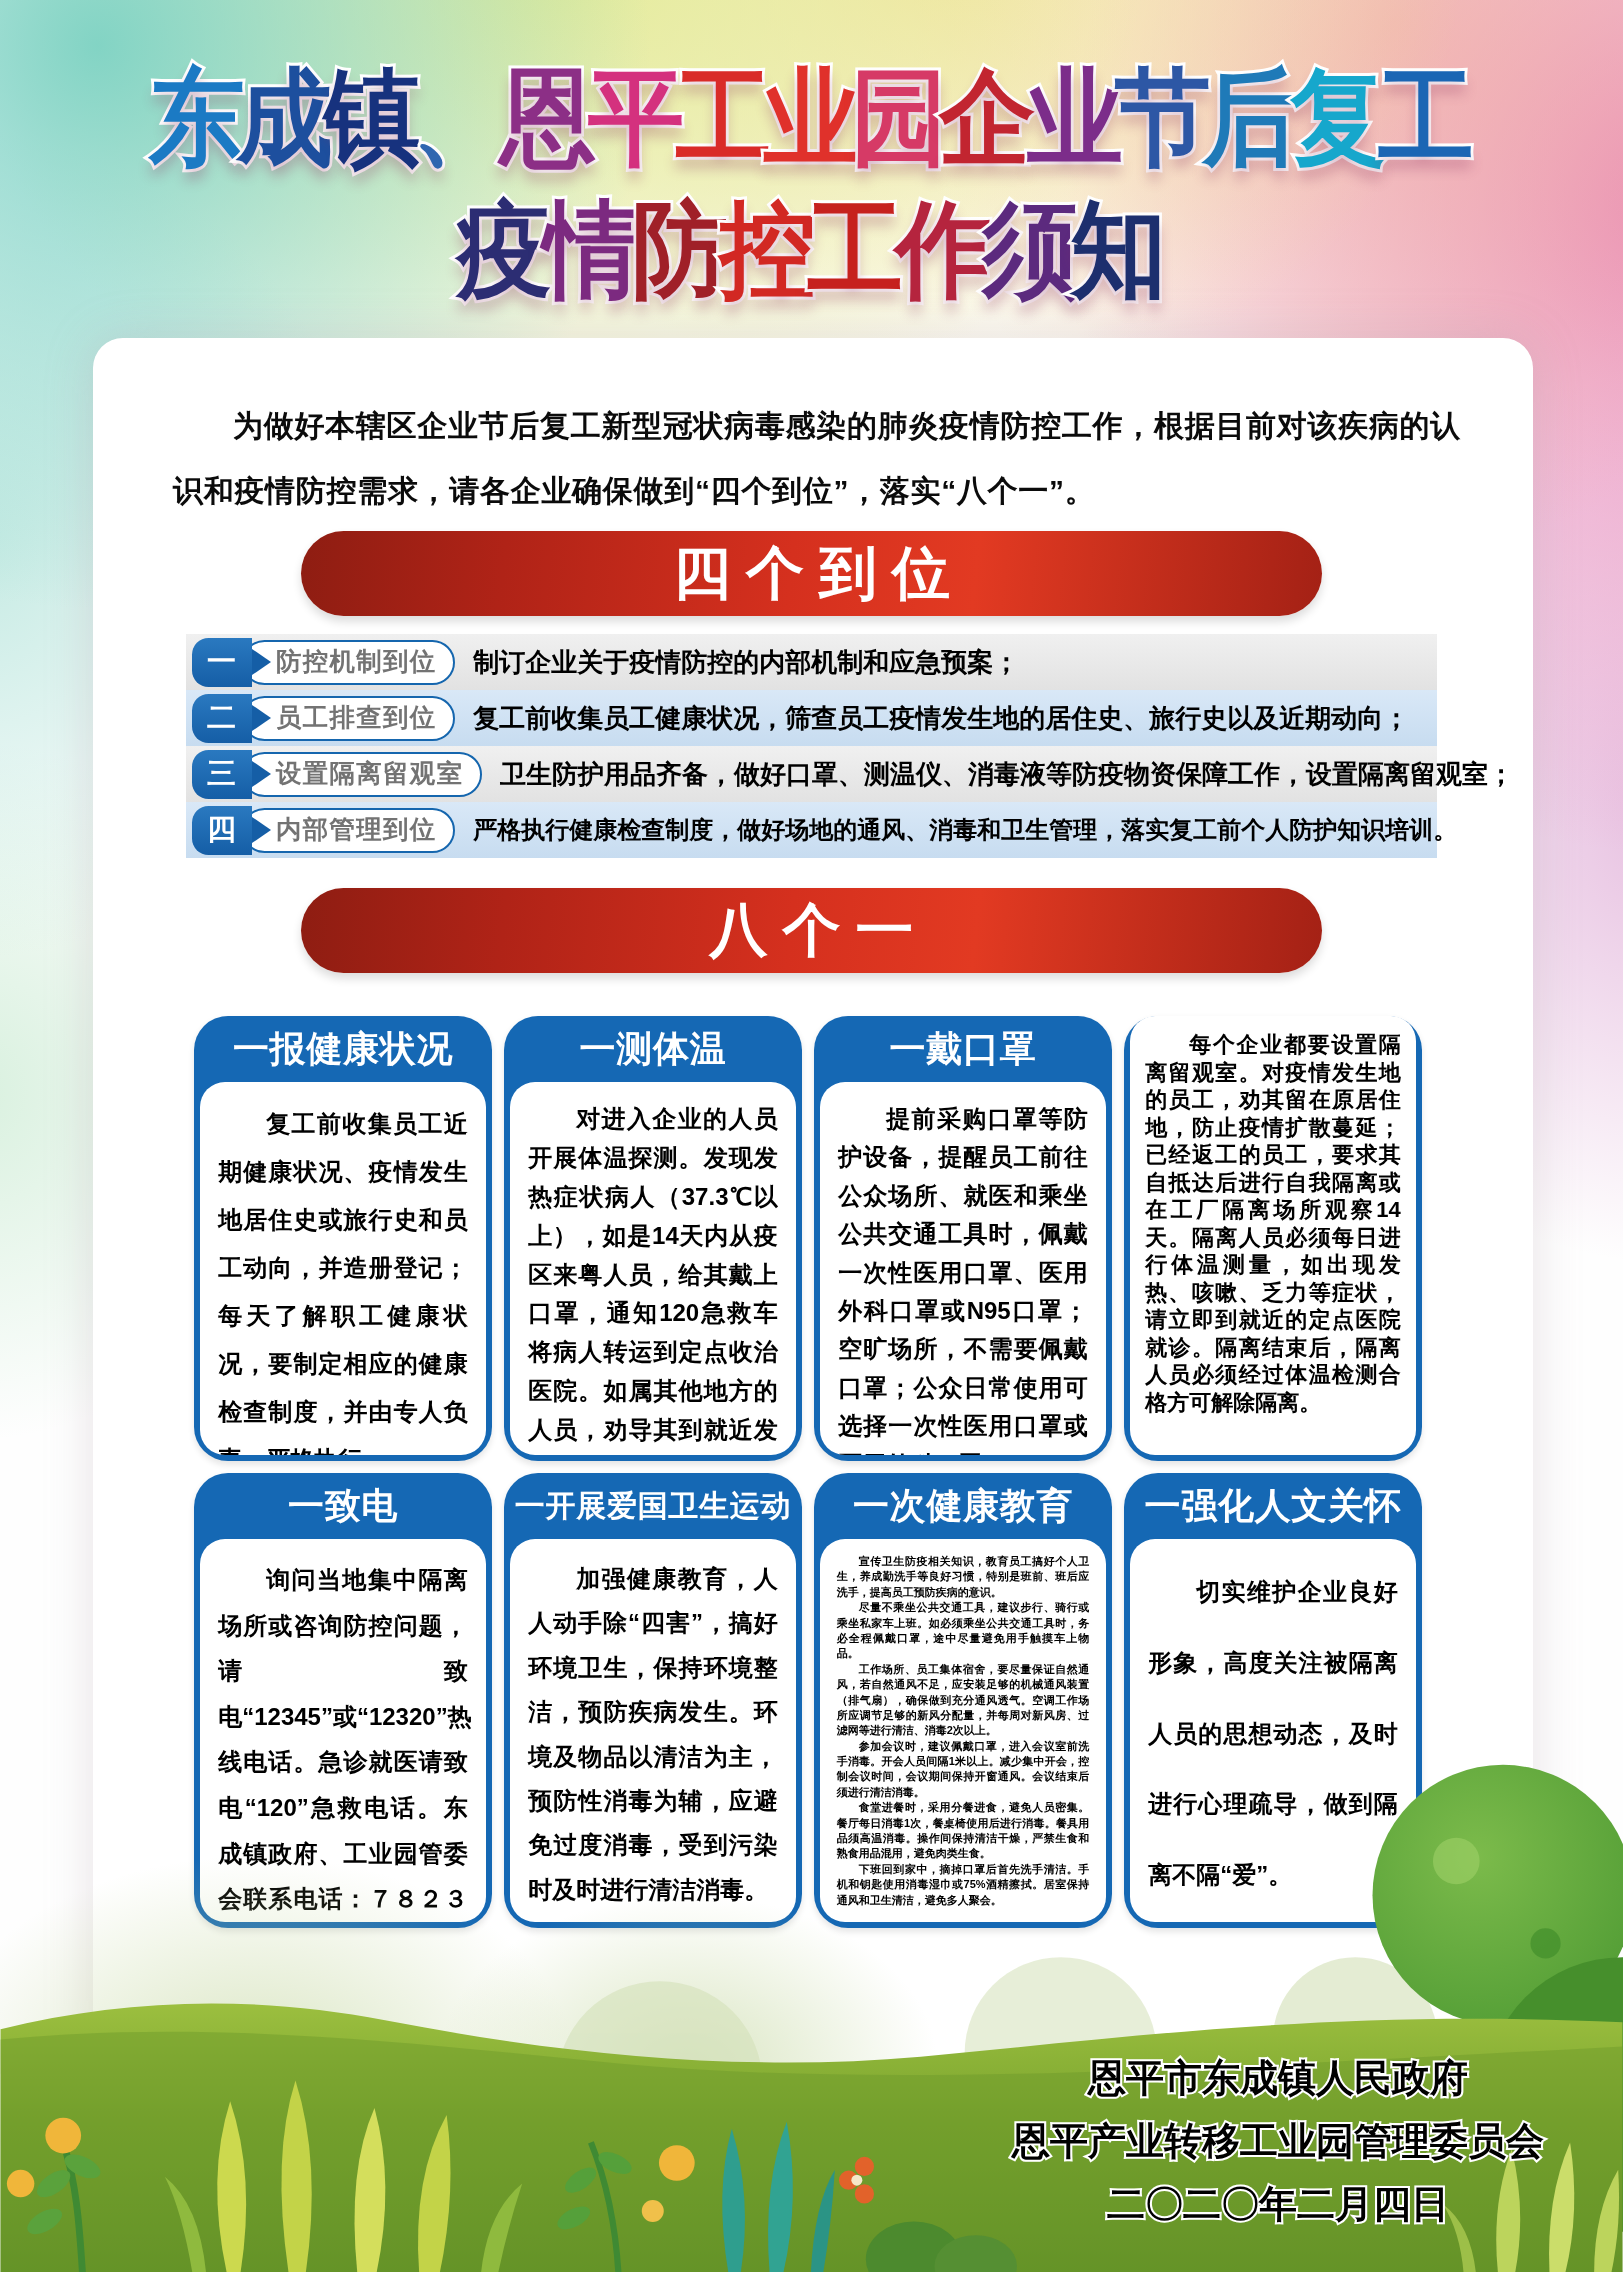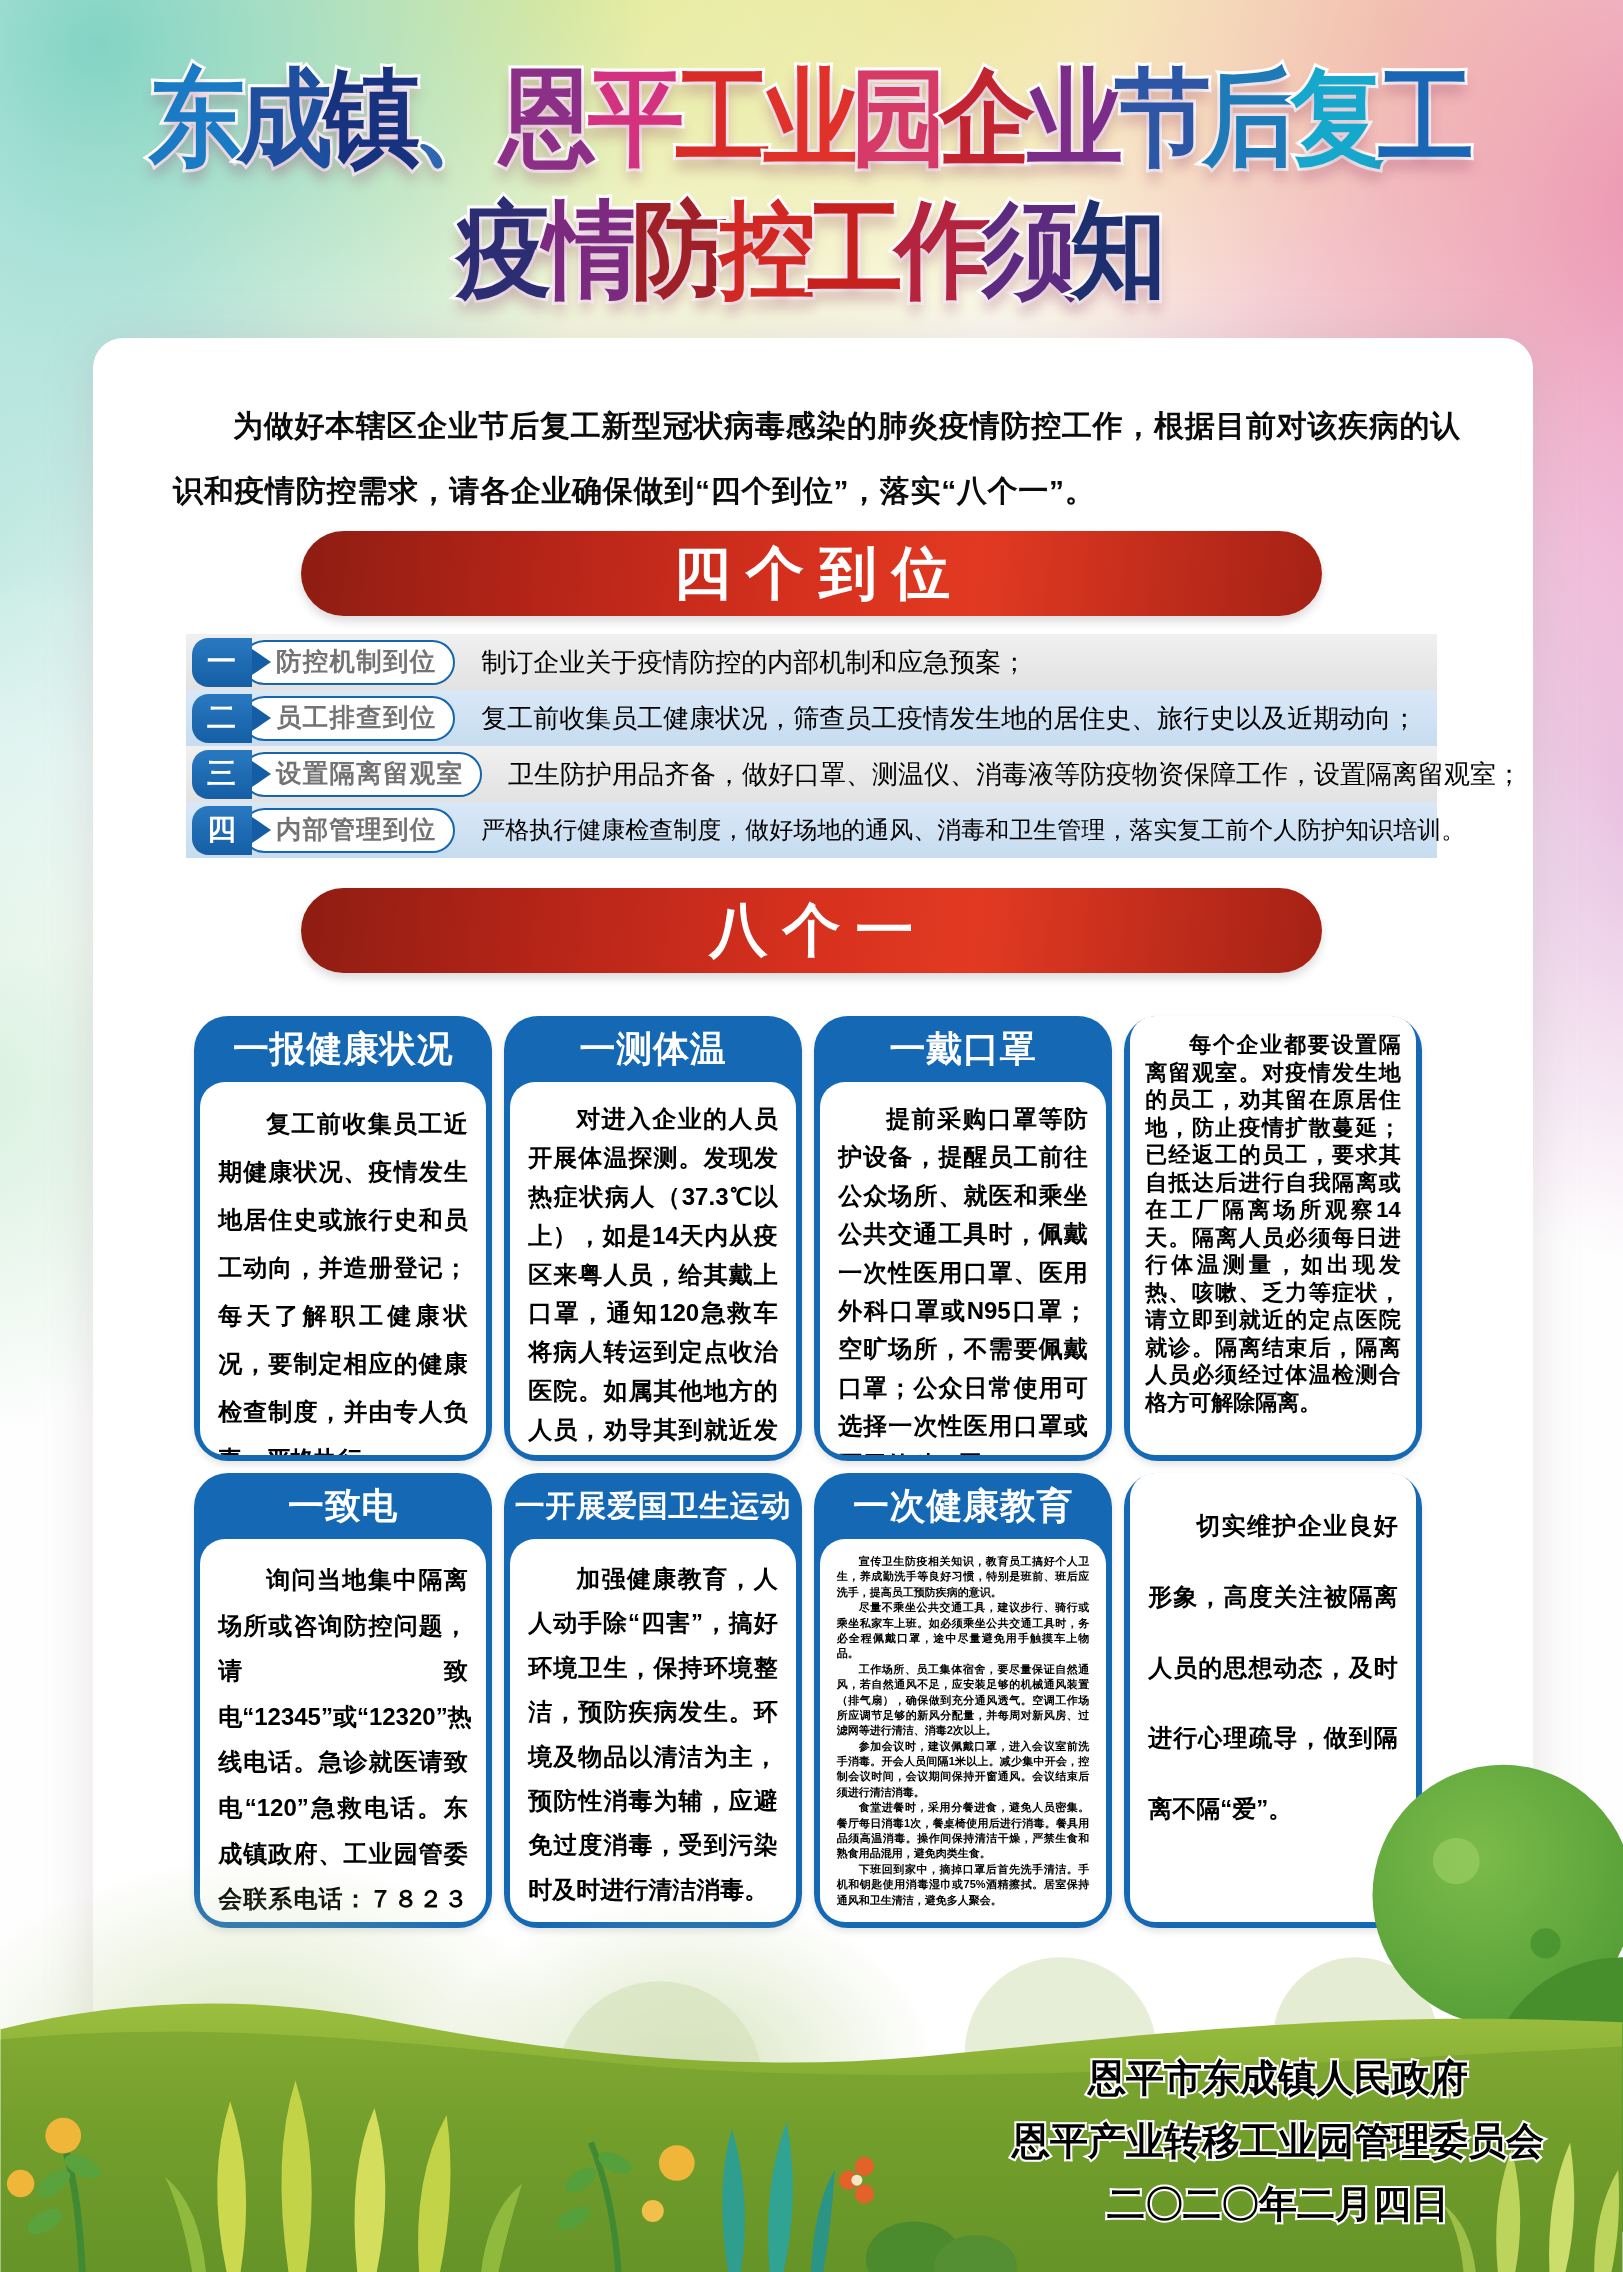--- a/index.html
+++ b/index.html
@@ -77,21 +77,21 @@
     border-top:13.7px solid transparent; border-bottom:13.7px solid transparent;
   }
   .pill {
     position:relative; z-index:1; flex:none; margin-left:-9.6px;
     height:45px; background:#fff; border:2.7px solid #1566ae; border-radius:27.5px;
     display:flex; align-items:center; justify-content:center;
     padding:0 16.5px 0 32px;
     color:#737373; font-size:25.4px; font-weight:900; letter-spacing:1.4px;
     white-space:nowrap;
   }
-  .row-text { margin-left:26px; font-size:26px; font-weight:400; color:#000; white-space:nowrap;text-align:right; }
+  .row-text { margin-left:18px; font-size:26px; font-weight:700; color:#000; white-space:nowrap;text-align:right; }
   .row:nth-child(4) .row-text { font-size:24px; }
   
   .cards {
     position:absolute; left:194px; top:1016px; z-index:3;
     display:grid; grid-template-columns:repeat(4,298px);
     grid-template-rows:445px 455px; column-gap:18.6px; row-gap:50px;gap:12px;
   }
   .card {
     background:#1568b4; border-radius:34px; padding:0 6.2px 6.2px 6.2px;
     display:flex; flex-direction:column;
@@ -218,20 +218,21 @@
     <div class="card-b">
       <p>宣传卫生防疫相关知识，教育员工搞好个人卫生，养成勤洗手等良好习惯，特别是班前、班后应洗手，提高员工预防疾病的意识。</p>
       <p>尽量不乘坐公共交通工具，建议步行、骑行或乘坐私家车上班。如必须乘坐公共交通工具时，务必全程佩戴口罩，途中尽量避免用手触摸车上物品。</p>
       <p>工作场所、员工集体宿舍，要尽量保证自然通风，若自然通风不足，应安装足够的机械通风装置（排气扇），确保做到充分通风透气。空调工作场所应调节足够的新风分配量，并每周对新风房、过滤网等进行清洁、消毒2次以上。</p>
       <p>参加会议时，建议佩戴口罩，进入会议室前洗手消毒。开会人员间隔1米以上。减少集中开会，控制会议时间，会议期间保持开窗通风。会议结束后须进行清洁消毒。</p>
       <p>食堂进餐时，采用分餐进食，避免人员密集。餐厅每日消毒1次，餐桌椅使用后进行消毒。餐具用品须高温消毒。操作间保持清洁干燥，严禁生食和熟食用品混用，避免肉类生食。</p>
       <p>下班回到家中，摘掉口罩后首先洗手清洁。手机和钥匙使用消毒湿巾或75%酒精擦拭。居室保持通风和卫生清洁，避免多人聚会。</p>
     </div>
   </div>
   <div class="card c8">
+    <div class="card-h">一强化人文关怀</div>
     <div class="card-b">
       <p>切实维护企业良好形象，高度关注被隔离人员的思想动态，及时进行心理疏导，做到隔离不隔“爱”。</p>
     </div>
   </div>
 </div>
 
 <div class="hill h1"></div>
 <div class="hill h2"></div>
 
 <svg class="scenery" viewBox="0 0 2362 900" xmlns="http://www.w3.org/2000/svg">

